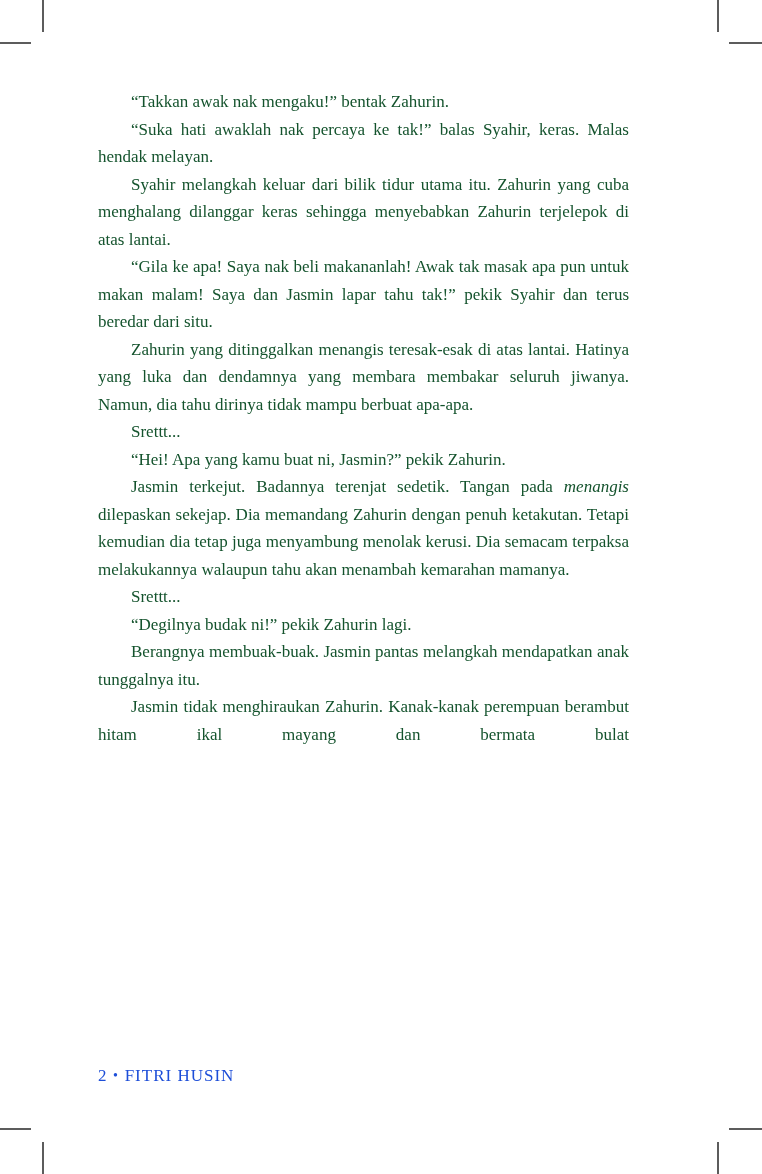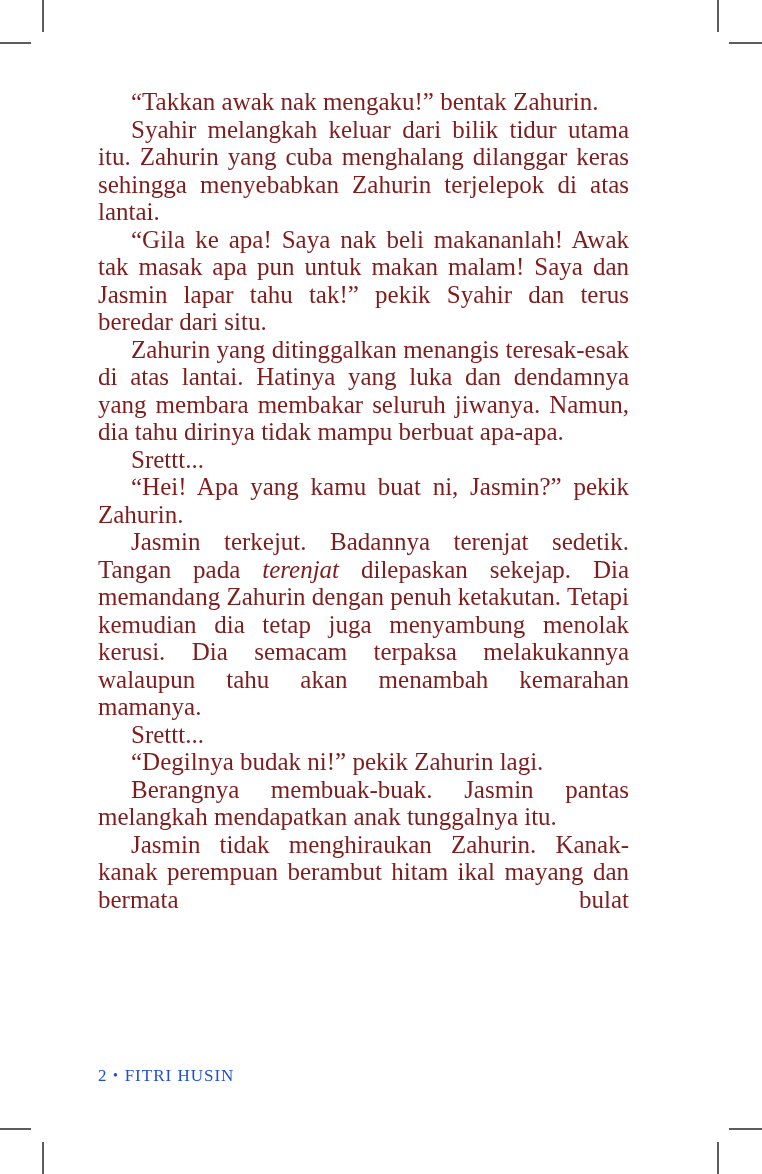--- a/index.html
+++ b/index.html
@@ -29,22 +29,22 @@
   .crop.bl-h { left: 0; top: 1128px; width: 31px; }
   .crop.bl-v { left: 42px; top: 1142px; }
   .crop.br-h { left: 729px; top: 1128px; width: 33px; }
   .crop.br-v { left: 717px; top: 1142px; }
   
   .body-text {
     position: absolute;
     left: 98px;
     top: 88px;
     width: 531px;
-    color: #7f1d1d;
-    font-size: 25px;
+    color: #14532d;
+    font-size: 17px;
     line-height: 27.5px;
     text-align: justify;
   }
   .body-text p.para {
     margin: 0;
     padding: 0;
     text-indent: 33px;
   }
   .body-text p.para.continues {
     text-align-last: justify;
@@ -80,26 +80,27 @@
   <div class="crop h tl-h"></div>
   <div class="crop v tr-v"></div>
   <div class="crop h tr-h"></div>
   <div class="crop h bl-h"></div>
   <div class="crop v bl-v"></div>
   <div class="crop h br-h"></div>
   <div class="crop v br-v"></div>
 
   <div class="body-text">
       <p class="para"><span>“Takkan awak nak mengaku!” bentak Zahurin.</span></p>
+      <p class="para"><span>“Suka hati awaklah nak percaya ke tak!” balas Syahir, keras. Malas hendak melayan.</span></p>
       <p class="para"><span>Syahir melangkah keluar dari bilik tidur utama itu. Zahurin yang cuba menghalang dilanggar keras sehingga menyebabkan Zahurin terjelepok di atas lantai.</span></p>
       <p class="para"><span>“Gila ke apa! Saya nak beli makananlah! Awak tak masak apa pun untuk makan malam! Saya dan Jasmin lapar tahu tak!” pekik Syahir dan terus beredar dari situ.</span></p>
       <p class="para"><span>Zahurin yang ditinggalkan menangis teresak-esak di atas lantai. Hatinya yang luka dan dendamnya yang membara membakar seluruh jiwanya. Namun, dia tahu dirinya tidak mampu berbuat apa-apa.</span></p>
       <p class="para"><span>Srettt...</span></p>
       <p class="para"><span>“Hei! Apa yang kamu buat ni, Jasmin?” pekik Zahurin.</span></p>
-      <p class="para"><span>Jasmin terkejut. Badannya terenjat sedetik. Tangan pada </span><span class="italic">terenjat</span><span> dilepaskan sekejap. Dia memandang Zahurin dengan penuh ketakutan. Tetapi kemudian dia tetap juga menyambung menolak kerusi. Dia semacam terpaksa melakukannya walaupun tahu akan menambah kemarahan mamanya.</span></p>
+      <p class="para"><span>Jasmin terkejut. Badannya terenjat sedetik. Tangan pada </span><span class="italic">menangis</span><span> dilepaskan sekejap. Dia memandang Zahurin dengan penuh ketakutan. Tetapi kemudian dia tetap juga menyambung menolak kerusi. Dia semacam terpaksa melakukannya walaupun tahu akan menambah kemarahan mamanya.</span></p>
       <p class="para"><span>Srettt...</span></p>
       <p class="para"><span>“Degilnya budak ni!” pekik Zahurin lagi.</span></p>
       <p class="para"><span>Berangnya membuak-buak. Jasmin pantas melangkah mendapatkan anak tunggalnya itu.</span></p>
       <p class="para continues"><span>Jasmin tidak menghiraukan Zahurin. Kanak-kanak perempuan berambut hitam ikal mayang dan bermata bulat</span></p>
     </div>
 
   <div class="footer">
     <span>2</span><span class="sep">•</span><span class="running-title">FITRI HUSIN</span>
   </div>
 

